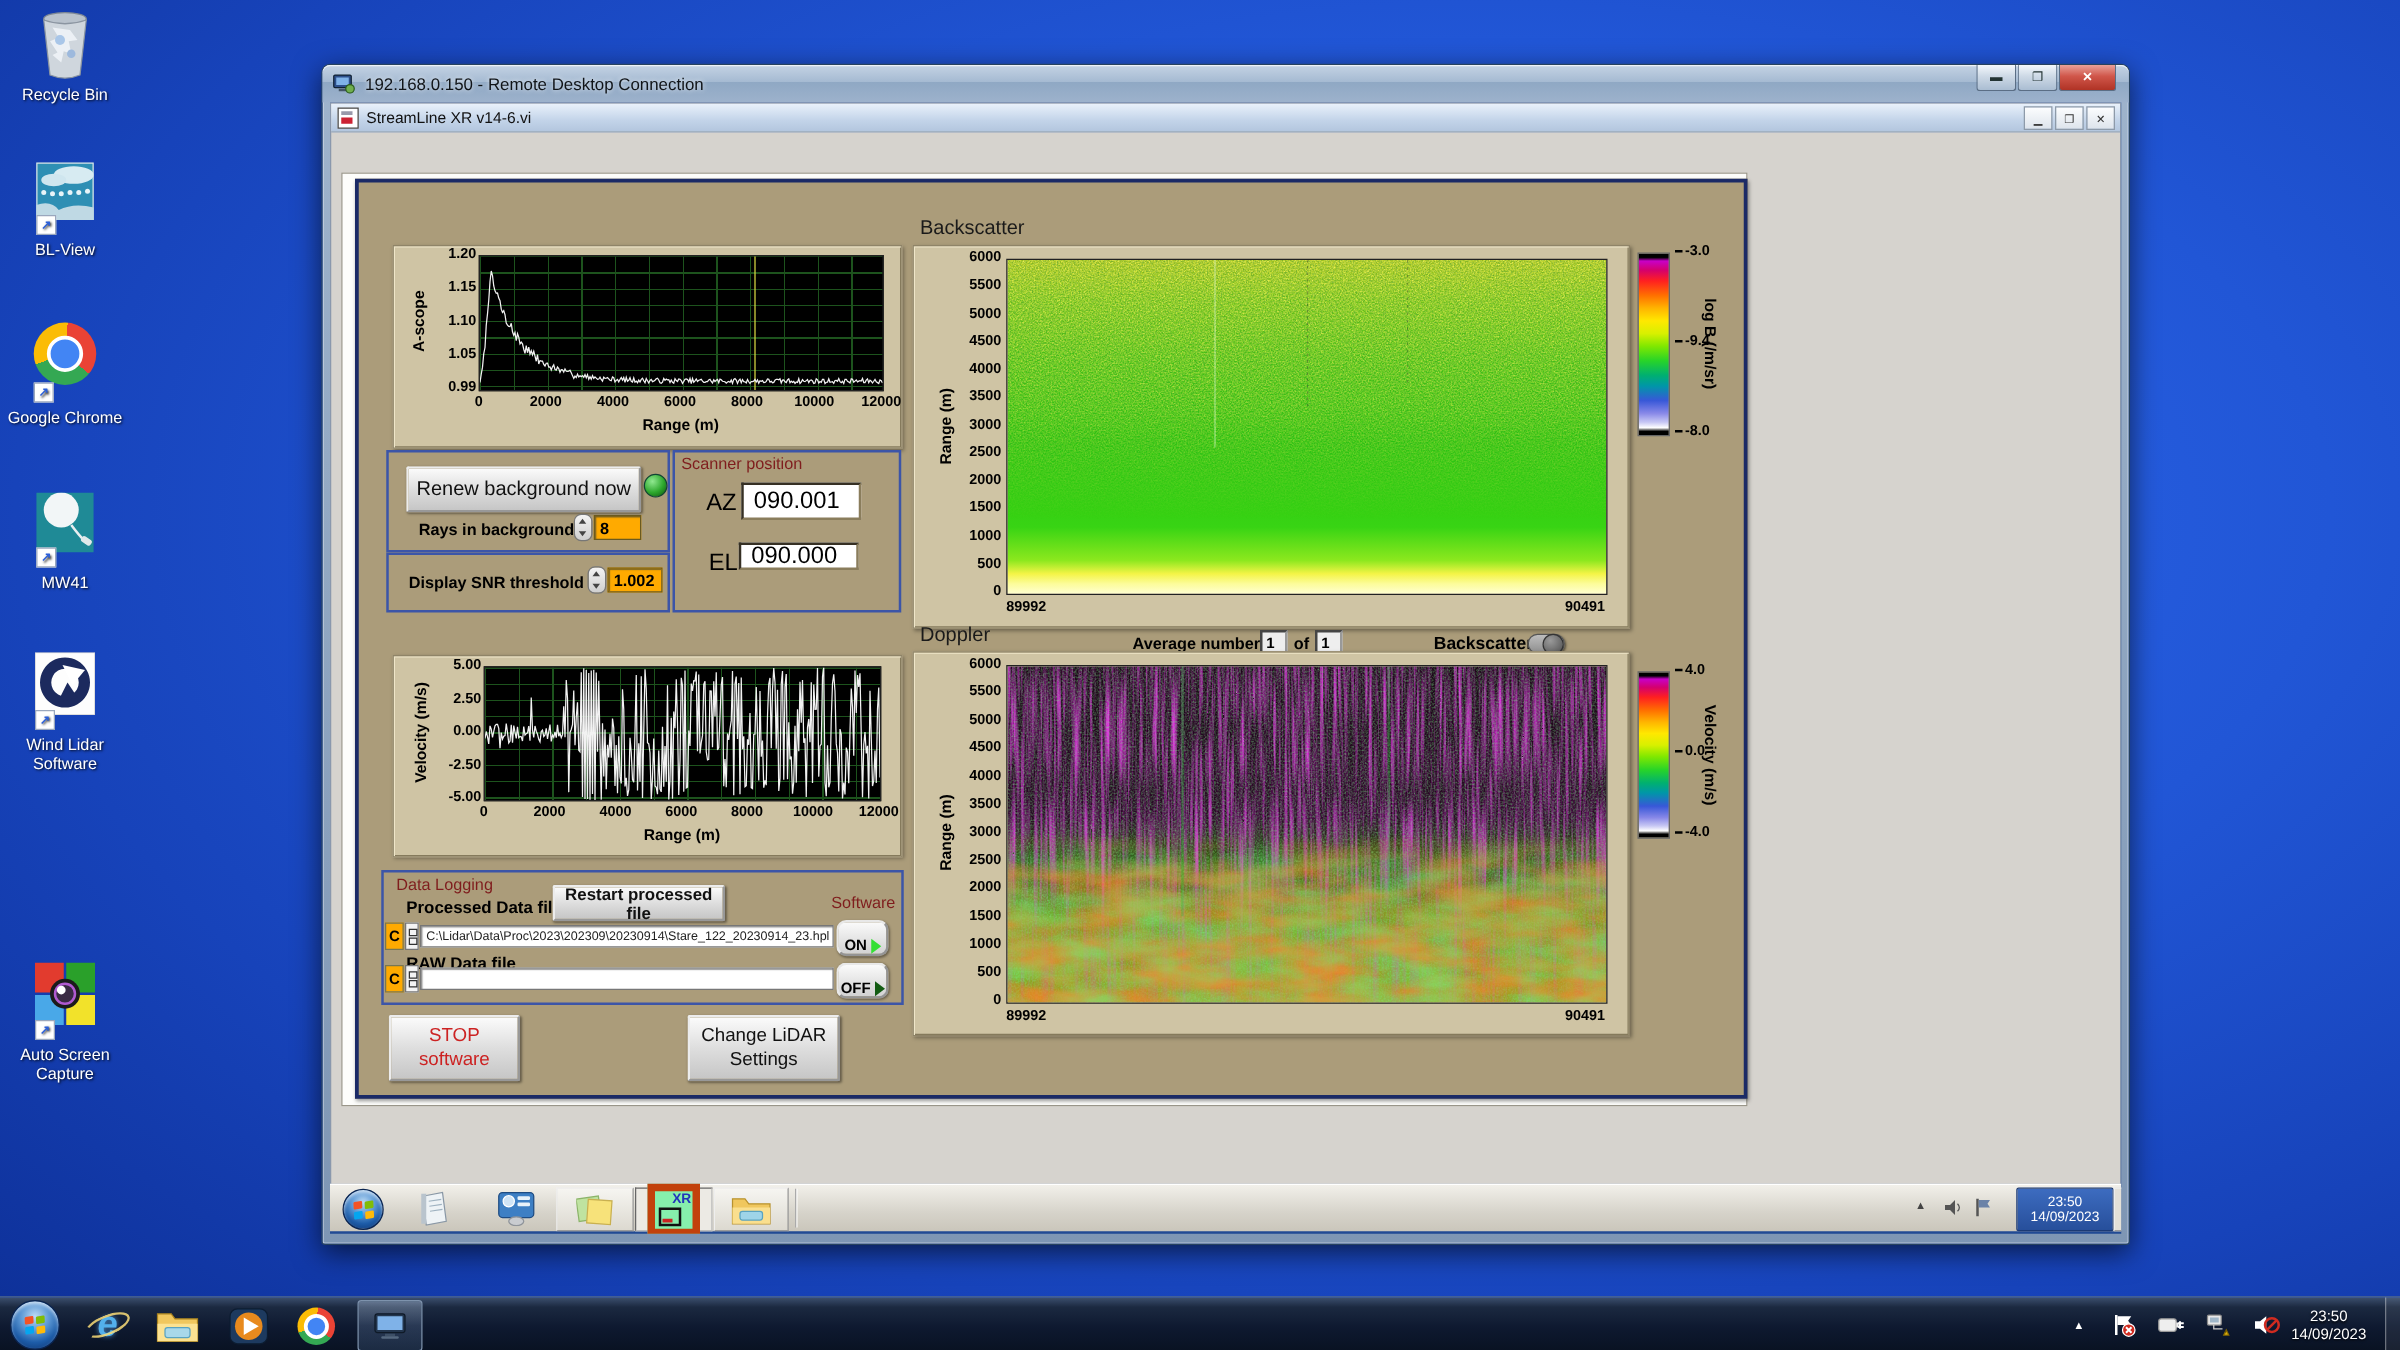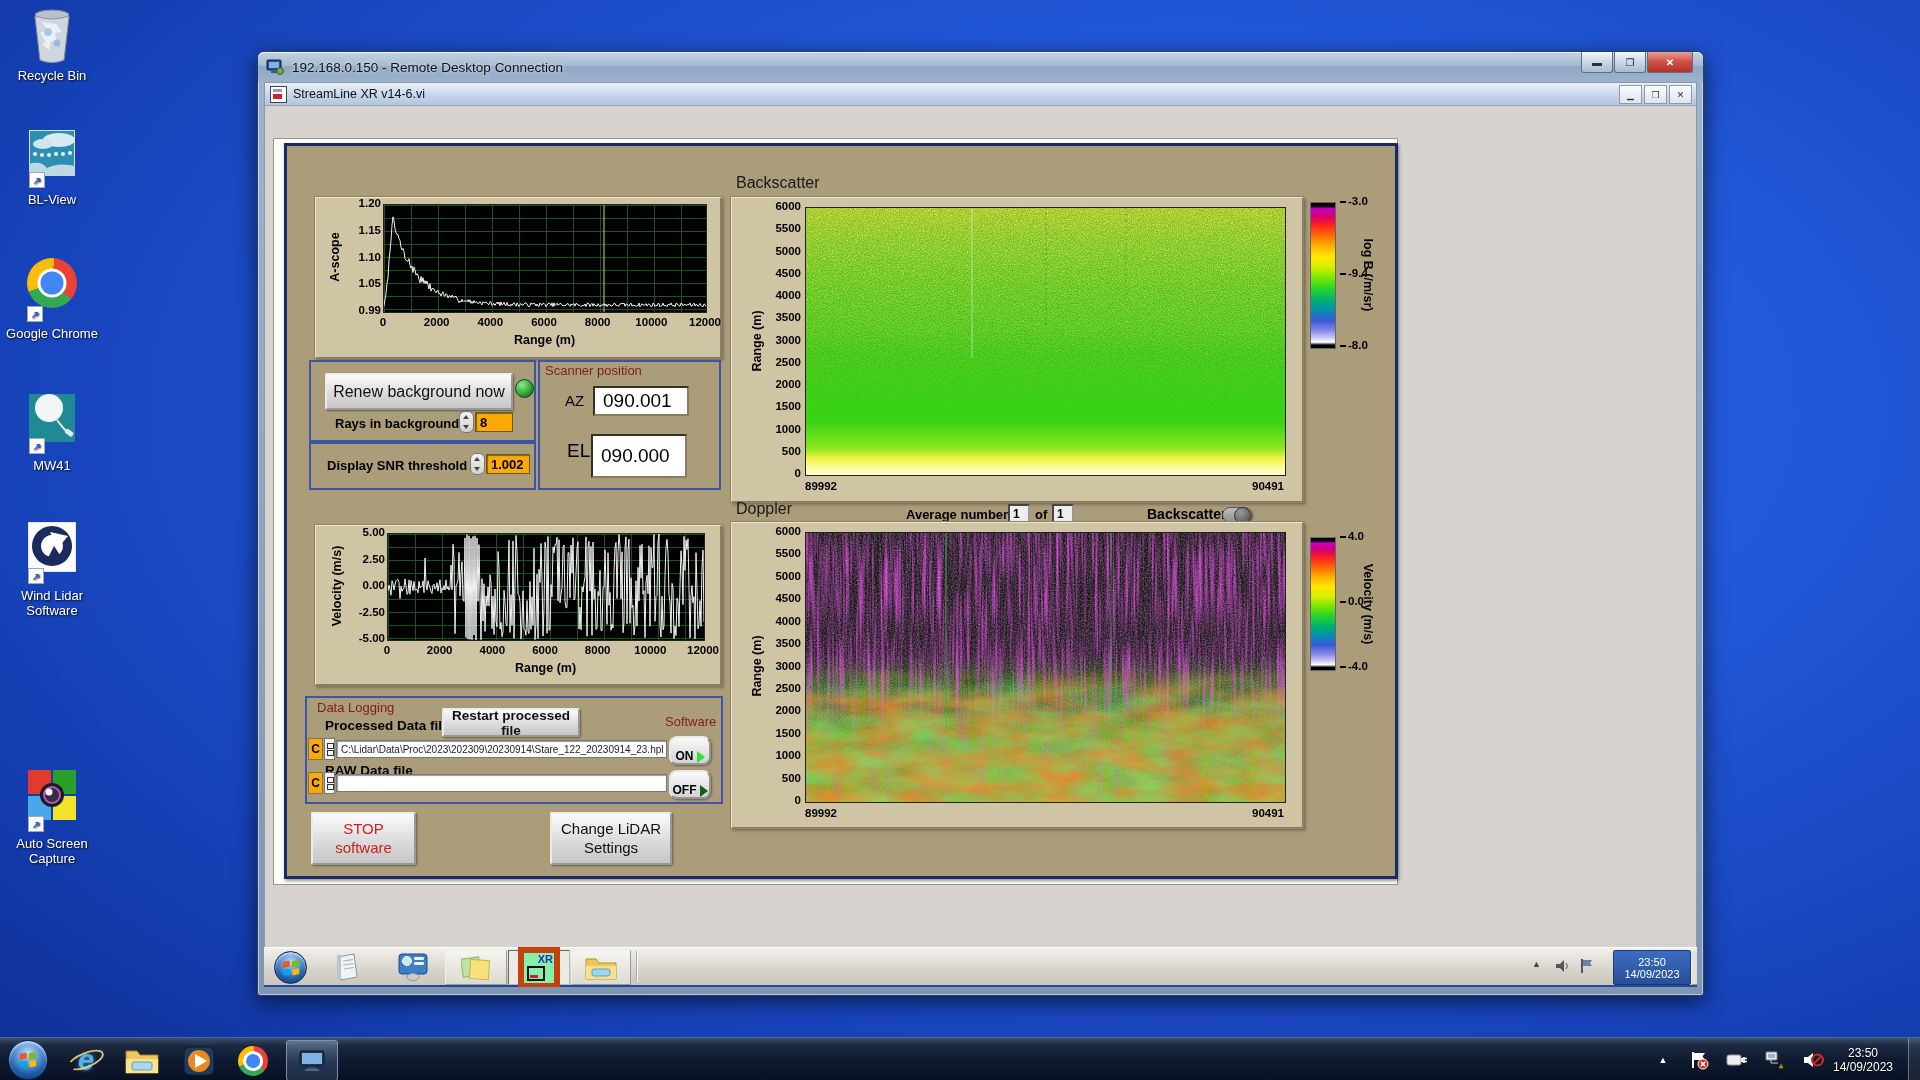--- a/index.html
+++ b/index.html
@@ -275,24 +275,24 @@
             <div class="led" style="left:228px;top:233px;width:17px;height:17px;"></div>
             <span class="lbl" style="left:48px;top:270px;">Rays in background</span>
             <div class="spinner" style="left:172px;top:265px;"></div>
             <div class="ofield" style="left:188px;top:266px;width:38px;height:20px;">8</div>
             <span class="lbl" style="left:40px;top:312px;">Display SNR threshold</span>
             <div class="spinner" style="left:183px;top:307px;"></div>
             <div class="ofield" style="left:199px;top:308px;width:44px;height:20px;">1.002</div>
 
             <div class="grpbox" style="left:251px;top:214px;width:183px;height:130px;"></div>
             <span class="grptitle" style="left:258px;top:217px;">Scanner position</span>
-            <span class="abs" style="left:278px;top:246px;font-size:15px;color:#000;">AZ</span>
+            <span class="abs" style="left:278px;top:246px;font-size:19px;color:#000;">AZ</span>
             <div class="wfield" style="left:306px;top:240px;width:96px;height:30px;font-size:19px;padding-left:8px;">090.001</div>
             <span class="abs" style="left:280px;top:294px;font-size:19px;color:#000;">EL</span>
-            <div class="wfield" style="left:304px;top:288px;width:96px;height:44px;font-size:19px;padding-left:8px;">090.000</div>
+            <div class="wfield" style="left:304px;top:288px;width:96px;height:22px;font-size:19px;padding-left:8px;">090.000</div>
 
             <div class="pframe" style="left:27px;top:378px;width:406px;height:160px;"></div>
             <div class="plot" style="left:100px;top:387px;width:316px;height:106px;">
               <svg viewBox="0 0 316 106" preserveAspectRatio="none">
                 <polyline id="velocity-trace" points="0,56.8 1,51.2 2,55.3 3,61.2 4,46.7 5,49.3 6,56.0 7,51.1 8,46.7 9,45.5 10,45.5 11,48.7 12,64.6 13,52.1 14,57.3 15,55.0 16,54.5 17,44.9 18,52.1 19,60.3 20,58.8 21,45.9 22,60.2 23,46.5 24,51.8 25,56.7 26,47.4 27,56.1 28,55.2 29,55.4 30,58.8 31,47.3 32,54.0 33,52.9 34,52.3 35,46.8 36,58.6 37,24.0 38,50.0 39,56.0 40,46.8 41,51.0 42,53.4 43,57.5 44,59.5 45,51.3 46,50.1 47,55.2 48,53.9 49,48.7 50,57.2 51,51.3 52,45.7 53,59.1 54,54.1 55,55.9 56,51.6 57,56.1 58,45.8 59,55.0 60,52.6 61,56.1 62,53.7 63,31.0 64,55.7 65,10.1 66,24.7 67,99.7 68,52.0 69,49.6 70,45.8 71,18.4 72,62.1 73,39.8 74,27.8 75,66.2 76,67.4 77,3.9 78,103.5 79,0.6 80,105.1 81,2.0 82,105.2 83,4.4 84,105.8 85,2.4 86,101.1 87,1.8 88,106.0 89,4.1 90,67.3 91,10.6 92,61.0 93,105.7 94,44.7 95,87.1 96,49.7 97,97.4 98,61.9 99,71.9 100,53.0 101,72.1 102,40.8 103,48.4 104,94.7 105,62.0 106,100.5 107,55.0 108,87.3 109,92.8 110,17.5 111,33.5 112,95.1 113,88.3 114,102.7 115,98.0 116,56.3 117,68.0 118,89.7 119,91.8 120,51.6 121,6.1 122,98.4 123,60.7 124,91.3 125,7.0 126,104.4 127,50.5 128,1.5 129,17.3 130,60.1 131,61.1 132,68.2 133,105.2 134,88.2 135,56.8 136,94.8 137,95.9 138,101.3 139,66.5 140,97.1 141,99.5 142,47.4 143,95.4 144,62.8 145,91.4 146,14.3 147,105.6 148,90.0 149,40.2 150,104.9 151,35.2 152,48.5 153,9.5 154,44.4 155,102.0 156,74.2 157,8.2 158,14.5 159,99.3 160,2.4 161,96.3 162,95.7 163,50.5 164,62.8 165,12.9 166,18.8 167,10.6 168,10.8 169,3.2 170,66.9 171,5.7 172,68.8 173,60.2 174,54.5 175,13.5 176,11.0 177,67.4 178,73.9 179,73.5 180,18.7 181,18.8 182,63.8 183,11.1 184,39.1 185,3.8 186,66.0 187,64.1 188,39.2 189,14.0 190,7.7 191,95.0 192,73.2 193,95.8 194,52.8 195,58.0 196,49.2 197,42.5 198,2.8 199,102.2 200,13.2 201,7.2 202,57.2 203,12.4 204,101.3 205,8.1 206,65.4 207,55.1 208,95.4 209,94.6 210,57.5 211,61.8 212,36.4 213,96.1 214,96.8 215,53.6 216,53.3 217,15.7 218,53.5 219,90.4 220,18.8 221,71.3 222,58.4 223,96.2 224,90.3 225,94.1 226,38.6 227,13.2 228,8.4 229,64.5 230,17.4 231,0.5 232,12.2 233,64.9 234,17.8 235,98.7 236,88.7 237,13.2 238,2.8 239,89.8 240,15.3 241,5.2 242,89.3 243,43.8 244,73.4 245,71.3 246,101.0 247,91.6 248,46.7 249,92.1 250,33.4 251,66.9 252,11.5 253,44.2 254,10.1 255,60.2 256,56.7 257,103.6 258,48.0 259,41.3 260,59.8 261,11.8 262,92.3 263,13.6 264,33.5 265,33.4 266,0.4 267,87.3 268,62.7 269,61.4 270,7.4 271,0.0 272,92.2 273,103.0 274,62.2 275,95.8 276,92.0 277,41.4 278,12.8 279,5.4 280,19.0 281,60.9 282,68.2 283,99.2 284,49.3 285,53.4 286,104.8 287,92.0 288,101.6 289,64.1 290,67.4 291,92.6 292,51.1 293,16.8 294,31.9 295,70.6 296,2.4 297,36.3 298,6.1 299,15.5 300,4.7 301,53.9 302,103.8 303,61.7 304,51.6 305,68.8 306,62.7 307,104.8 308,18.6 309,56.1 310,94.8 311,90.6 312,66.5 313,92.3 314,33.1 315,16.1 316,88.0" fill="none" stroke="#f2f2f2" stroke-width="1"></polyline>
               </svg>
             </div>
             <div class="abs" style="left:44px;top:387px;width:54px;height:106px;">
                 <span class="tick " style="top: -7px; right: 0px;">5.00</span>
                 <span class="tick " style="top: 19.5px; right: 0px;">2.50</span>

